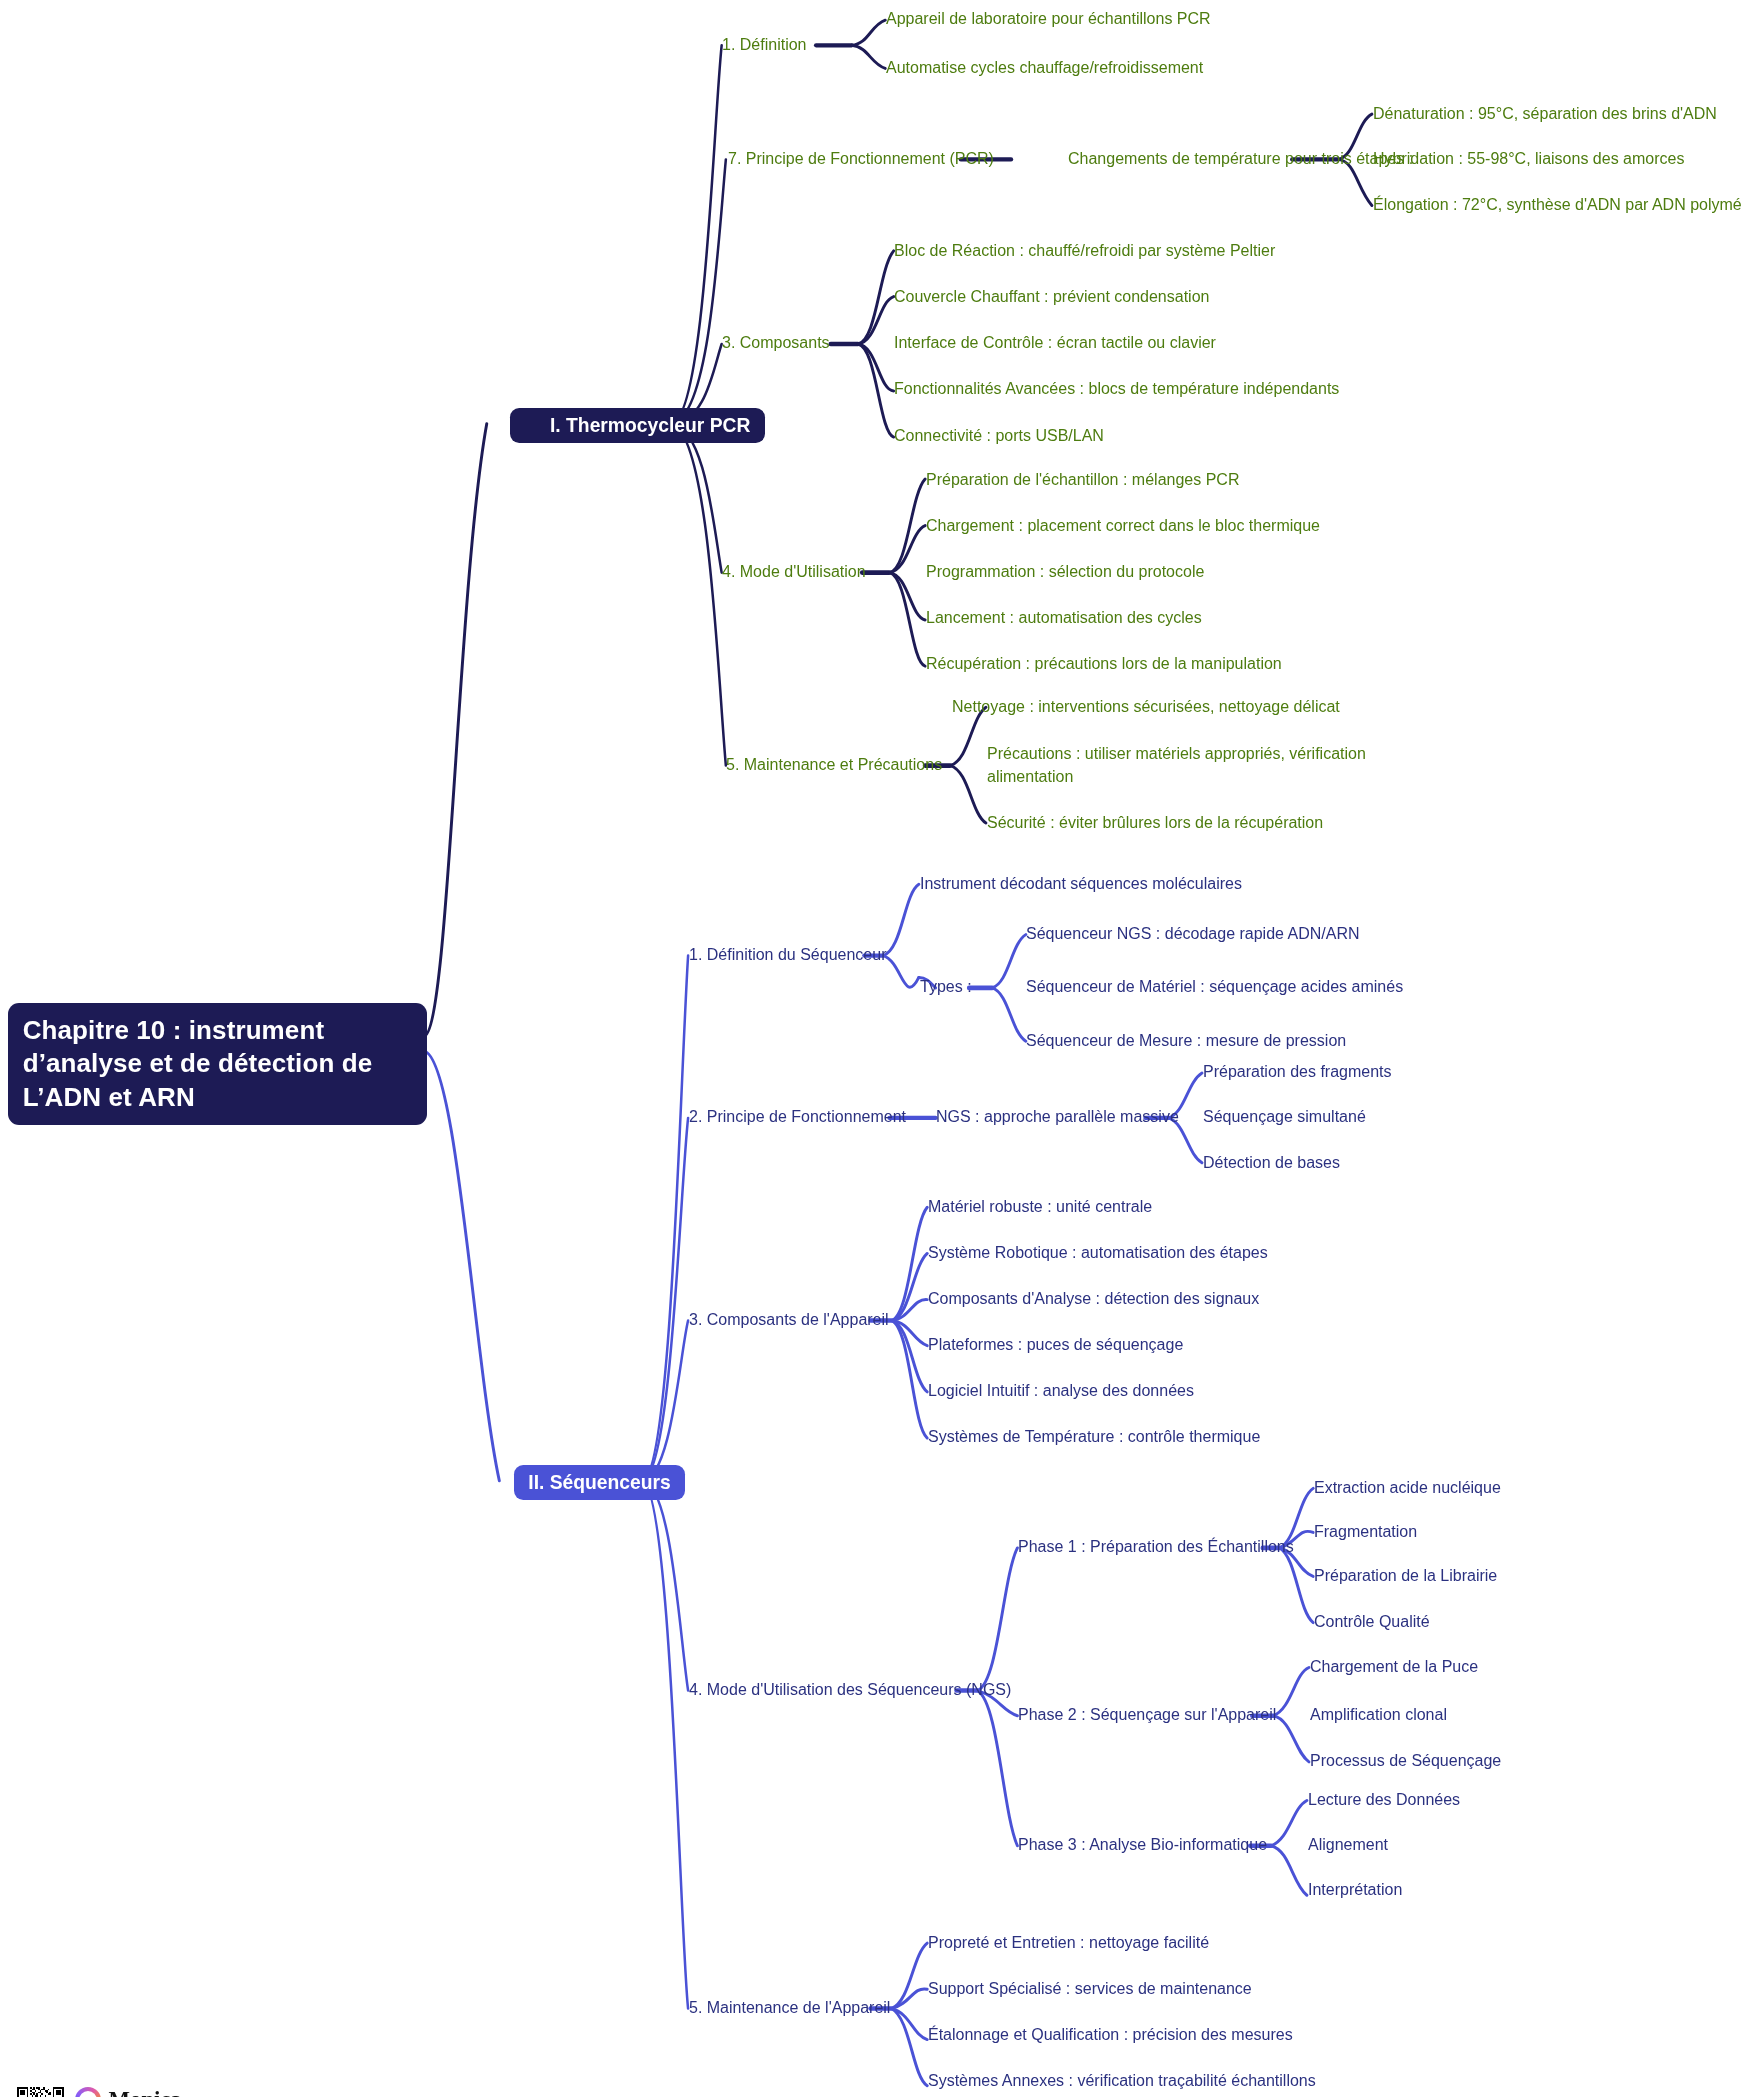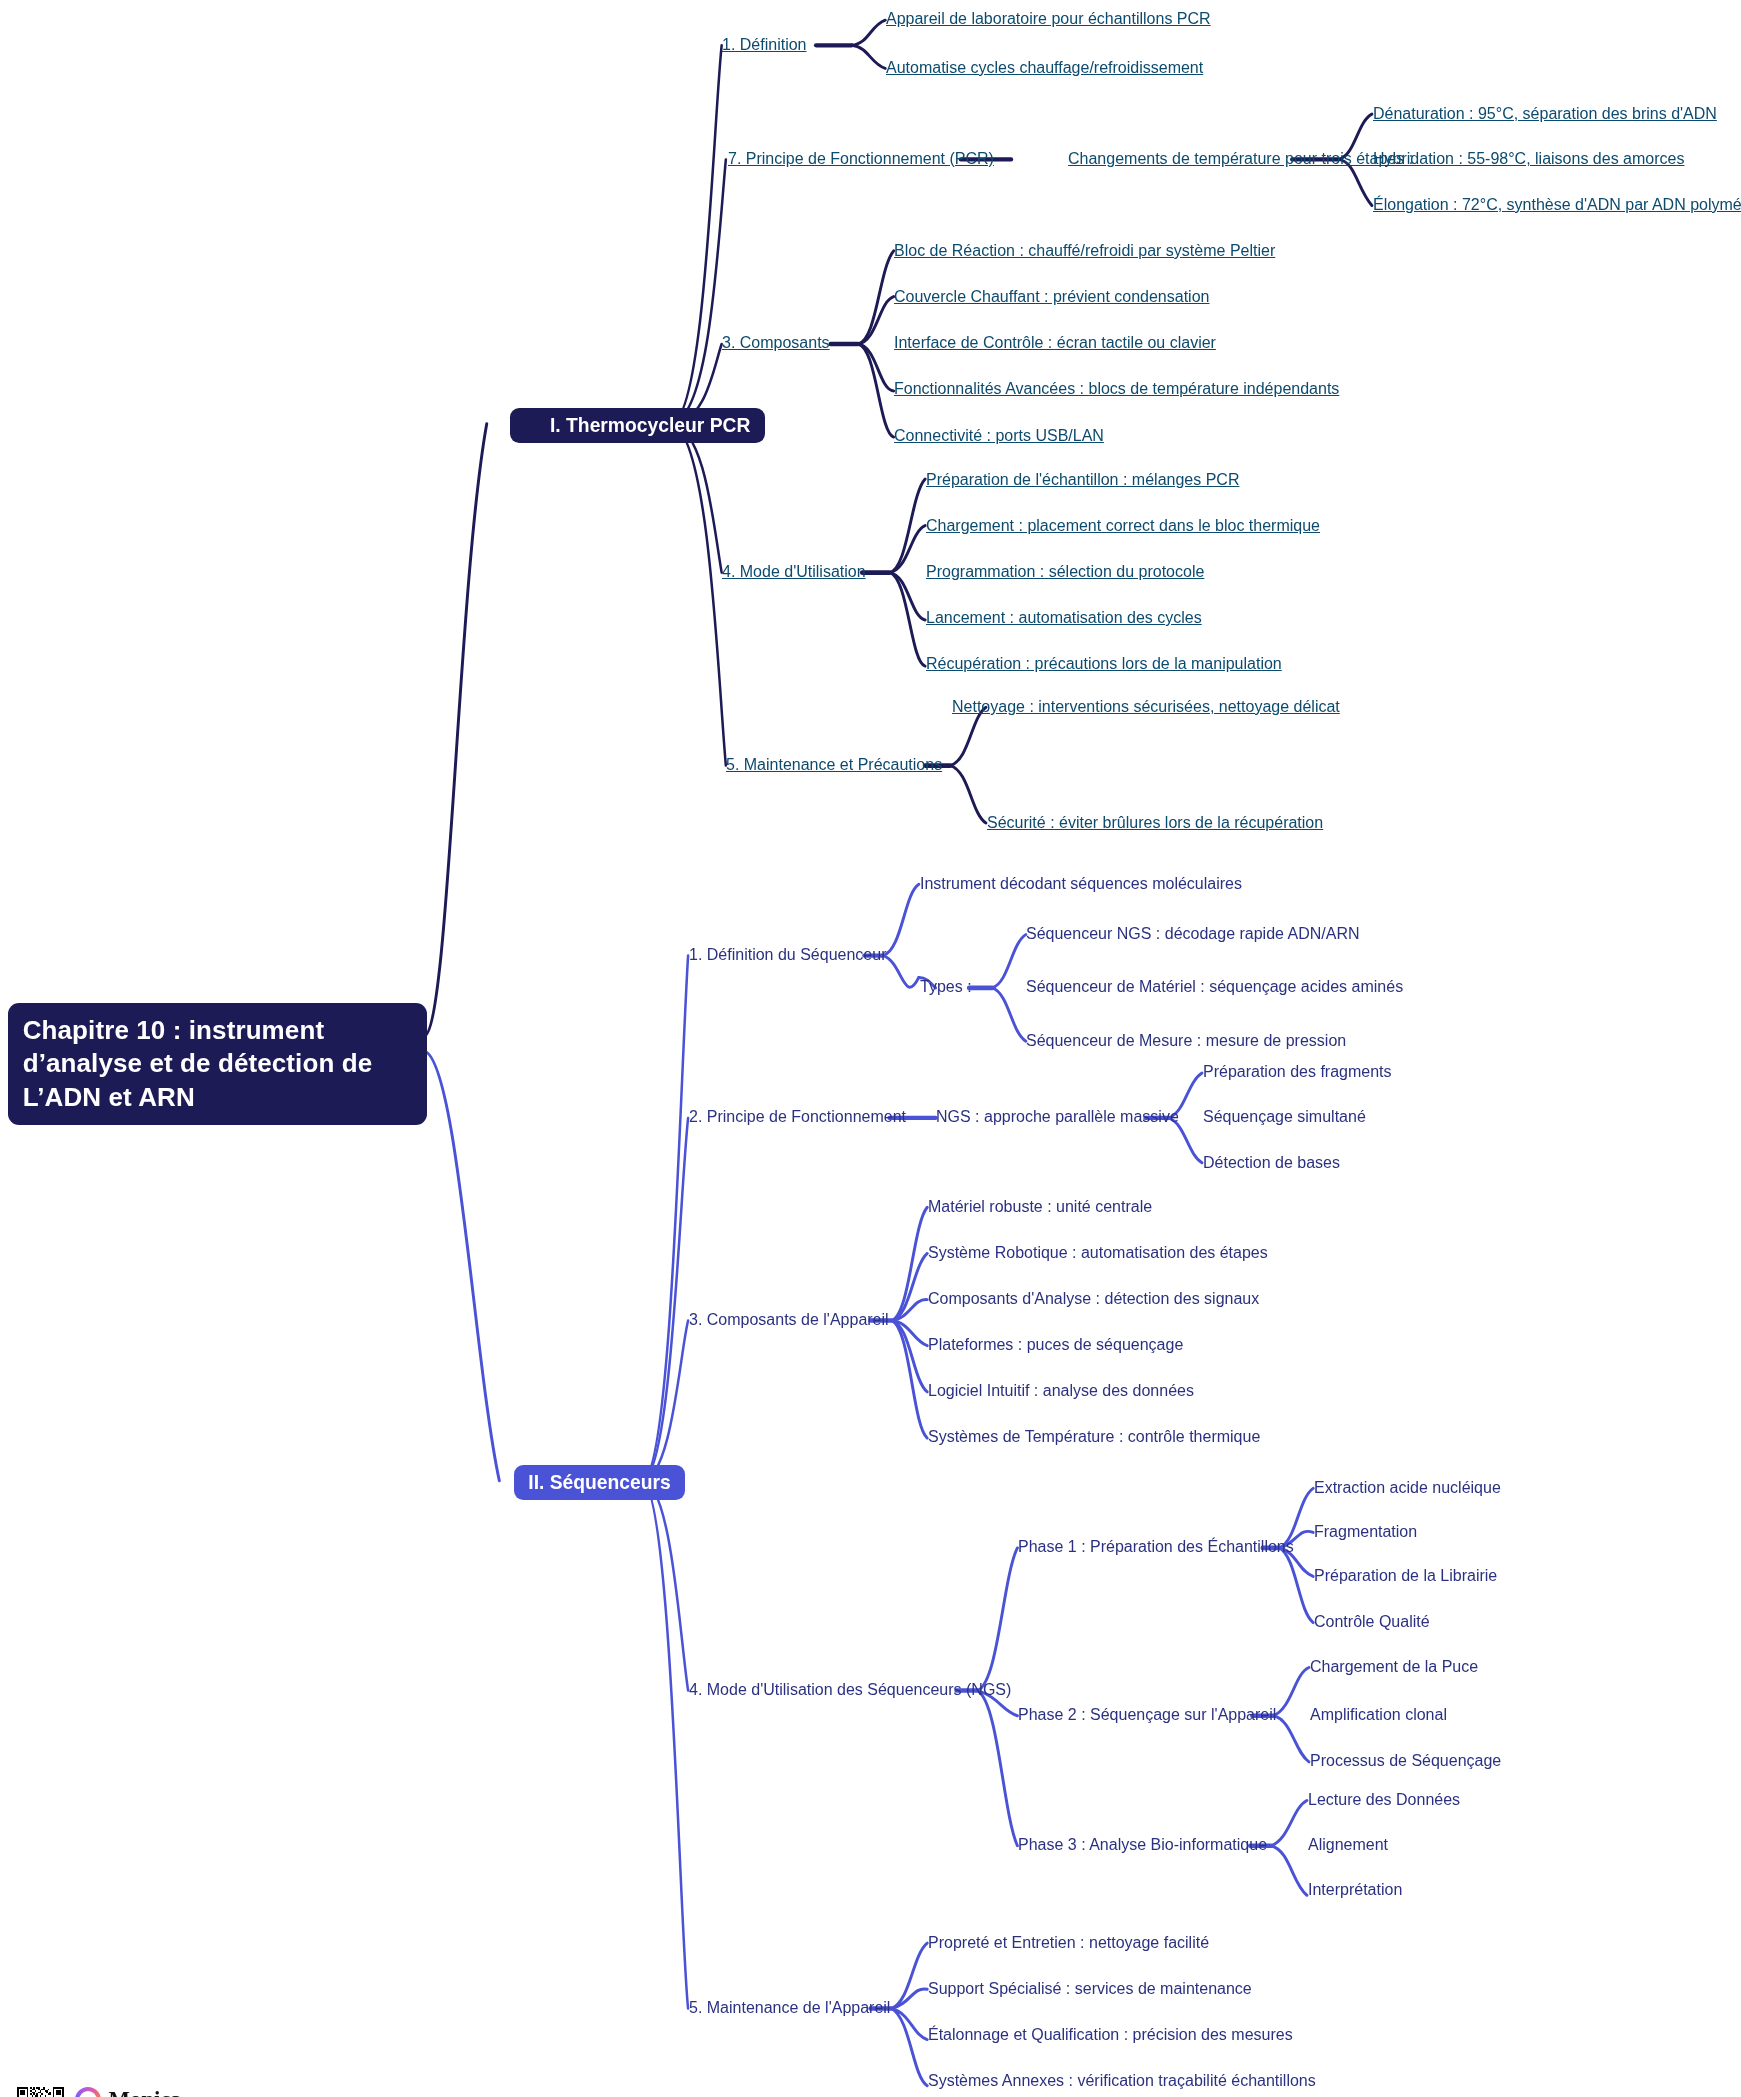--- a/index.html
+++ b/index.html
@@ -21,21 +21,21 @@
   
   .branch{
     color:#ffffff;border-radius:9.2px;padding:6.7px 14.3px;
     font-size:19.3px;font-weight:700;white-space:nowrap;
   }
   .branch.b1{background:#1d1b55;}
   .branch.b2{background:#4a52d6;}
 
   
   .tnode{font-size:16px;line-height:1.42;white-space:nowrap;}
-  .tnode.navy{color:#0c4a6e;text-decoration:underline;}
+  .tnode.navy{color:#4d7c0f;}
   .tnode.blue{color:#2b3180;}
   .tnode.wrap{white-space:normal;width:443px;}
 
   
   .footer{position:absolute;left:17px;top:2087px;display:flex;align-items:flex-start;}
   .qr{width:47px;height:47px;flex:0 0 47px;}
   .fcol{margin-left:11px;}
   .frow{display:flex;align-items:center;}
   .logo{width:26px;height:26px;border-radius:50%;
     background:conic-gradient(from 210deg,#4a52d6,#8b5cf6,#e05aa8,#f59e0b,#4a52d6);
@@ -169,20 +169,21 @@
 
   <div class="node tnode navy" style="left:722px;top:561px;">4. Mode d'Utilisation</div>
   <div class="node tnode navy" style="left:926px;top:469px;">Préparation de l'échantillon : mélanges PCR</div>
   <div class="node tnode navy" style="left:926px;top:515px;">Chargement : placement correct dans le bloc thermique</div>
   <div class="node tnode navy" style="left:926px;top:561px;">Programmation : sélection du protocole</div>
   <div class="node tnode navy" style="left:926px;top:607px;">Lancement : automatisation des cycles</div>
   <div class="node tnode navy" style="left:926px;top:653px;">Récupération : précautions lors de la manipulation</div>
 
   <div class="node tnode navy" style="left:726px;top:754px;">5. Maintenance et Précautions</div>
   <div class="node tnode navy" style="left:952px;top:696px;text-align:right;">Nettoyage : interventions sécurisées, nettoyage délicat</div>
+  <div class="node tnode navy wrap" style="left:987px;top:743px;">Précautions : utiliser matériels appropriés, vérification alimentation</div>
   <div class="node tnode navy" style="left:987px;top:812px;">Sécurité : éviter brûlures lors de la récupération</div>
 
   <div class="node branch b2" style="left:514px;top:1465px;">II. Séquenceurs</div>
 
   <div class="node tnode blue" style="left:689px;top:944px;">1. Définition du Séquenceur</div>
   <div class="node tnode blue" style="left:920px;top:873px;">Instrument décodant séquences moléculaires</div>
   <div class="node tnode blue" style="left:920px;top:976px;">Types :</div>
   <div class="node tnode blue" style="left:1026px;top:923px;">Séquenceur NGS : décodage rapide ADN/ARN</div>
   <div class="node tnode blue" style="left:1026px;top:976px;">Séquenceur de Matériel : séquençage acides aminés</div>
   <div class="node tnode blue" style="left:1026px;top:1030px;">Séquenceur de Mesure : mesure de pression</div>

